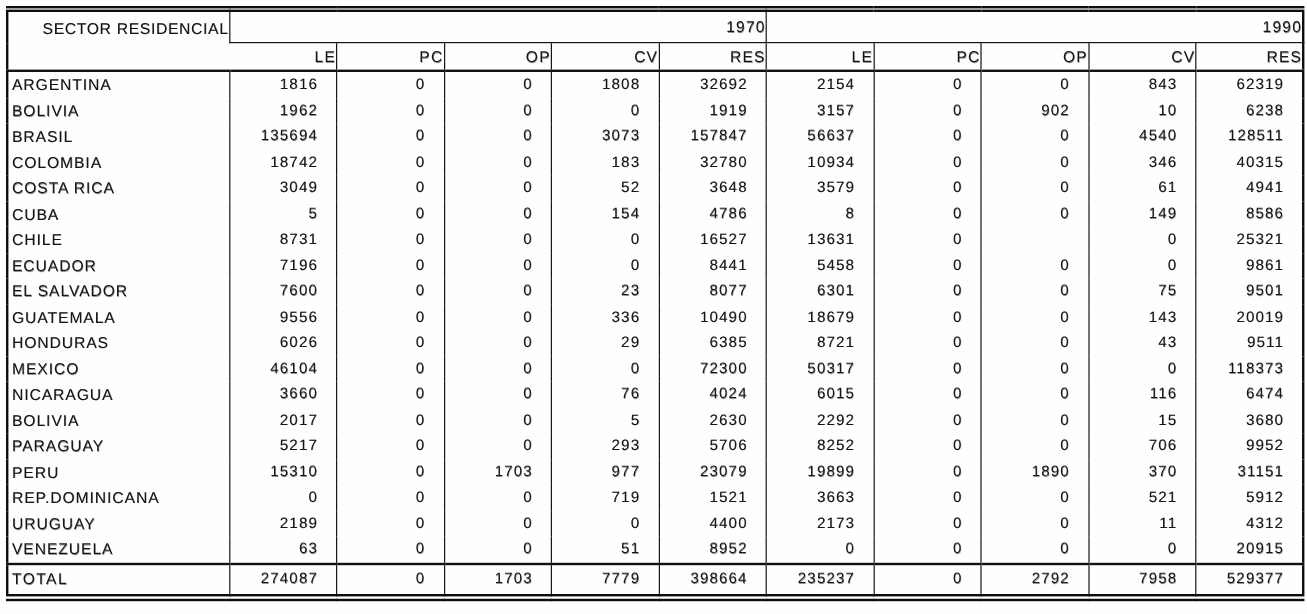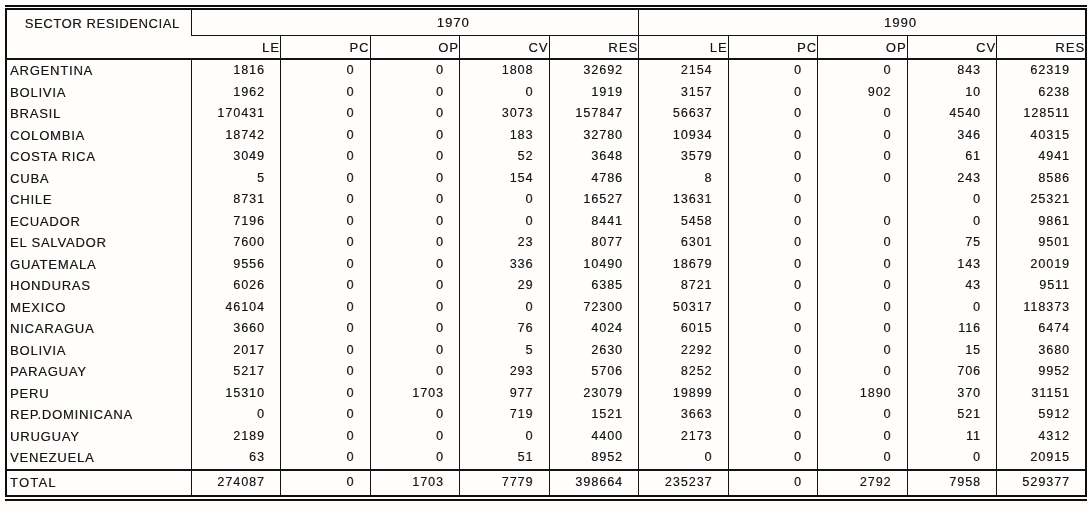--- a/index.html
+++ b/index.html
@@ -35,29 +35,29 @@
     line-height: 21px;
     white-space: nowrap;
     overflow: hidden;
     text-shadow: 0.4px 0.3px 0 rgba(20,20,20,0.45);
     letter-spacing: 0.4px;
   }
   
   th + th, td + td, th + td { border-left: 1.5px solid #141414; }
 
   .corner {
-    text-align: center;
+    text-align: right;
     vertical-align: top;
     padding: 3px 0 0 7px;
     border-bottom: 2.5px solid #121212;
     height: 25px;
     letter-spacing: 0.6px;
   }
   .year {
-    text-align: center;
+    text-align: right;
     padding-left: 77px;
     height: 25px;
     border-bottom: 1.5px solid #141414;
     letter-spacing: 1px;
   }
   tr.subhead th {
     text-align: right;
     height: 22px;
     border-bottom: 2.5px solid #121212;
     letter-spacing: 1px;
@@ -139,21 +139,21 @@
           <td class="num">0</td>
           <td class="num">1919</td>
           <td class="num">3157</td>
           <td class="num">0</td>
           <td class="num">902</td>
           <td class="num">10</td>
           <td class="num">6238</td>
         </tr>
         <tr>
           <th class="rowname">BRASIL</th>
-          <td class="num">170431</td>
+          <td class="num">135694</td>
           <td class="num">0</td>
           <td class="num">0</td>
           <td class="num">3073</td>
           <td class="num">157847</td>
           <td class="num">56637</td>
           <td class="num">0</td>
           <td class="num">0</td>
           <td class="num">4540</td>
           <td class="num">128511</td>
         </tr>
@@ -186,21 +186,21 @@
         <tr>
           <th class="rowname">CUBA</th>
           <td class="num">5</td>
           <td class="num">0</td>
           <td class="num">0</td>
           <td class="num">154</td>
           <td class="num">4786</td>
           <td class="num">8</td>
           <td class="num">0</td>
           <td class="num">0</td>
-          <td class="num">243</td>
+          <td class="num">149</td>
           <td class="num">8586</td>
         </tr>
         <tr>
           <th class="rowname">CHILE</th>
           <td class="num">8731</td>
           <td class="num">0</td>
           <td class="num">0</td>
           <td class="num">0</td>
           <td class="num">16527</td>
           <td class="num">13631</td>

